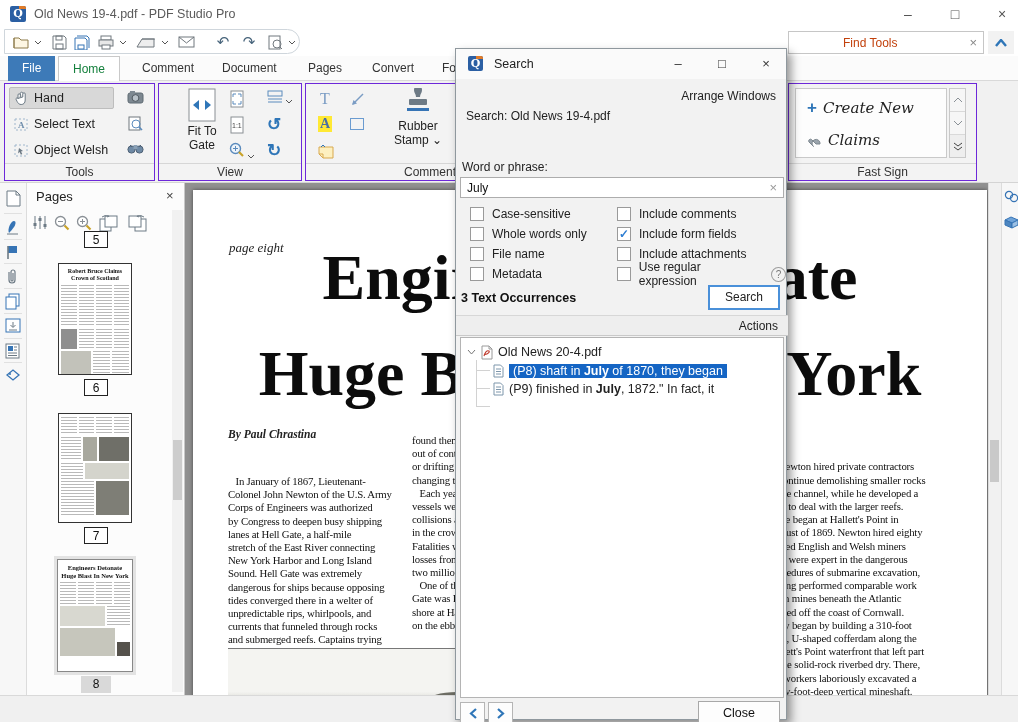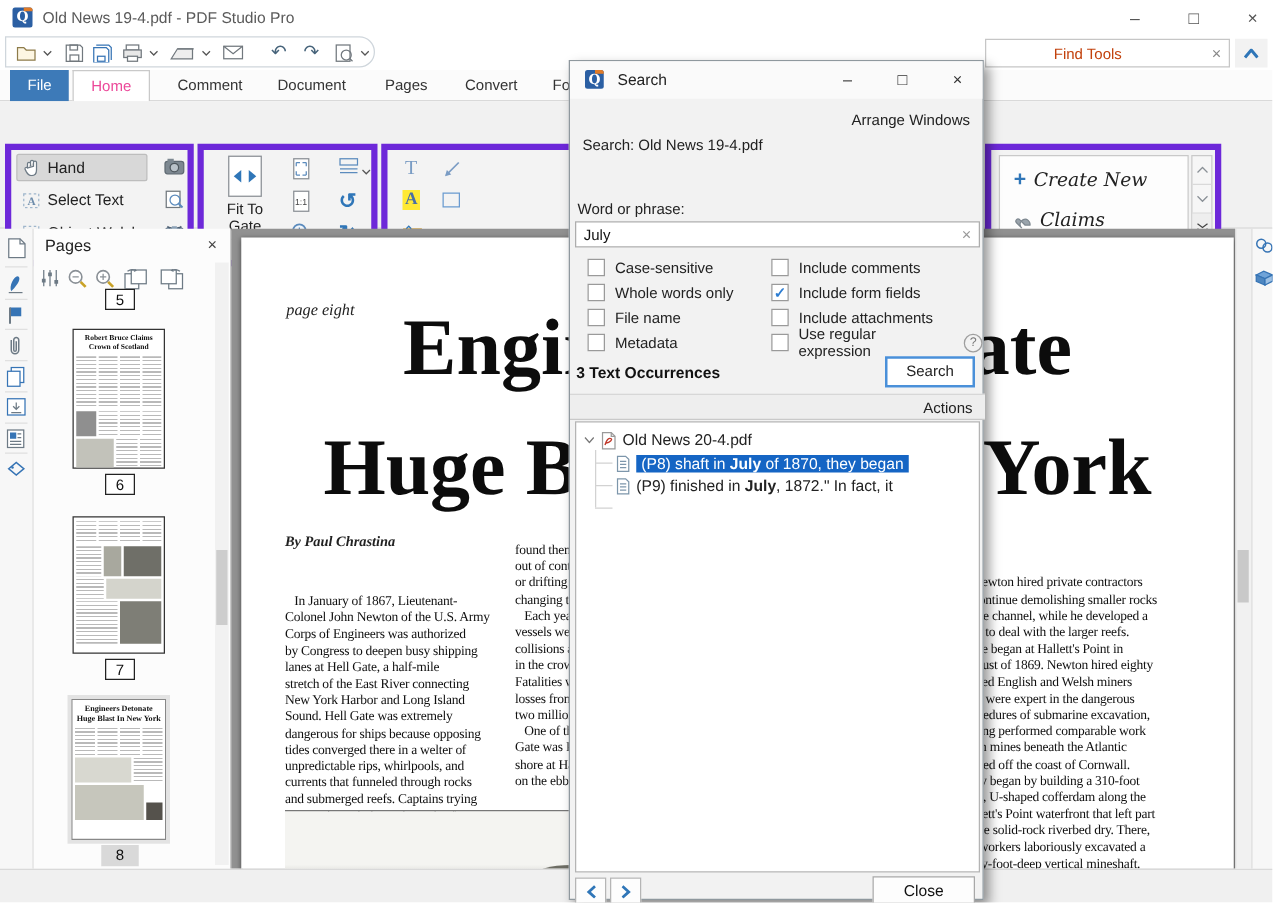--- a/index.html
+++ b/index.html
@@ -25,25 +25,25 @@
   .glyph-blue { color:#46637a; font-size:15px; line-height:18px; }
   #find-tools { left:788px; top:3px; width:196px; height:23px; background:#fff; border:1px solid #c6c6c6; display:flex; align-items:center; padding:0 6px; }
   #find-tools .ph { color:#c2410c; flex:1;margin-left:48px; }
   #find-tools .x { color:#888; font-size:13px; }
   #ribbon-collapse { left:988px; top:3px; width:26px; height:23px; background:#f2f2f2; display:flex; align-items:center; justify-content:center; }
 
   
   #tabrow { left:0; top:56px; width:1018px; height:25px; background:#fbfbfb; border-bottom:1px solid #d9d9d9; }
   .tab { top:0; height:25px; line-height:25px; padding:0 14px; color:#333; }
   .tab.file { background:#3d7ab8; color:#fff; left:8px; }
-  .tab.active { background:#fff; border:1px solid #c9c9c9; border-bottom:none; color:#ec4899; }
+  .tab.active { background:#fff; border:1px solid #c9c9c9; border-bottom:none; color:#15803d; }
 
   
   #ribbon { left:0; top:81px; width:1018px; height:102px; background:#f1f1f1; border-bottom:1px solid #d4d4d4; }
-  .group { position:absolute; top:2px; height:98px; border:5px solid #6d28d9; background:#f3f3f3;margin-top:32px; }
+  .group { position:absolute; top:2px; height:98px; border:1px solid #6d28d9; background:#f3f3f3; }
   .group-label { position:absolute; left:0; right:0; bottom:0; height:17px; border-top:1px solid #d6d6d6; text-align:center; line-height:17px; color:#333; font-size:12px; }
   .rbtn { position:absolute; display:flex; align-items:center; gap:6px; height:22px; padding:0 5px; color:#222; font-size:12.5px; }
   .rbtn.sel { background:#d8d8d8; border:1px solid #bdbdbd; border-radius:2px; }
   .bigbtn { position:absolute; display:flex; flex-direction:column; align-items:center; color:#222; font-size:12px; line-height:14px; text-align:center; }
   .script { font-family:"DejaVu Serif", serif; font-style:italic; font-size:15px; color:#222; }
   .scrollcol { position:absolute; width:17px; border:1px solid #c9c9c9; background:#f6f6f6; display:flex; flex-direction:column; }
   .scrollcol > div { flex:1; display:flex; align-items:center; justify-content:center; border-bottom:1px solid #d9d9d9; }
   .scrollcol > div:last-child { border-bottom:none; background:#eee; }
 
   
@@ -263,21 +263,21 @@
           <circle cx="4.5" cy="7.5" r="3.6" fill="#6f8aa5" stroke="#4e6175"></circle>
           <circle cx="12.5" cy="7.5" r="3.6" fill="#6f8aa5" stroke="#4e6175"></circle>
           <rect x="6.5" y="3" width="4" height="4" fill="#8aa0b5"></rect>
           <path d="M3 3 l2 2 M14 3 l-2 2" stroke="#4e6175"></path>
         </svg>
     </div>
     <div class="group-label">Tools</div>
   </div>
 
   <div class="group" style="left:158px;width:144px;">
-    <div class="bigbtn" style="left:6px;top:4px;width:54px;">
+    <div class="bigbtn" style="left:16px;top:4px;width:54px;">
       <svg width="30" height="34" style="margin-bottom:2px;">
           <rect x="2" y="1" width="26" height="32" fill="#fff" stroke="#8a8f94"></rect>
           <path d="M6 17 l6-5 v10 z" fill="#2f76b8"></path>
           <path d="M24 17 l-6-5 v10 z" fill="#2f76b8"></path>
         </svg>
       <span>Fit To</span>
       <span>Gate</span>
     </div>
     <div class="abs" style="left:70px;top:6px;">
       <svg width="16" height="18">
@@ -330,20 +330,29 @@
         </svg>
     </div>
     <div class="abs" style="left:12px;top:32px;background:#ffe934;padding:0 2px;font-family:'Liberation Serif',serif;font-size:14px;font-weight:bold;color:#4a6fa5;">A</div>
     <div class="abs" style="left:44px;top:34px;width:14px;height:12px;border:1.4px solid #6a9bd0;"></div>
     <div class="abs" style="left:12px;top:60px;">
       <svg width="16" height="15">
           <path d="M1 3 h14 v11 h-10 l-4-4 z" fill="#fdf0c0" stroke="#d8a94e"></path>
           <path d="M1 10 l4 0 0 4" fill="none" stroke="#d8a94e"></path>
           <path d="M3 3 l2-2 2 2" fill="none" stroke="#2f76b8"></path>
         </svg>
+    </div>
+    <div class="bigbtn" style="left:78px;top:4px;width:68px;">
+      <svg width="26" height="28" style="margin-bottom:3px;">
+          <path d="M9 2 a4 4 0 0 1 8 0 c0 3-2 4-2 7 h-4 c0-3-2-4-2-7 z" fill="#6d7a85"></path>
+          <rect x="4" y="11" width="18" height="6" rx="1" fill="#6d7a85"></rect>
+          <rect x="2" y="20" width="22" height="3" fill="#3674b5"></rect>
+        </svg>
+      <span>Rubber</span>
+      <span><span>Stamp</span> ⌄</span>
     </div>
     <div class="group-label">Comments</div>
   </div>
 
   <div class="group" style="left:788px;width:189px;">
     <div class="abs" style="left:6px;top:4px;width:152px;height:70px;border:1px solid #c9c9c9;background:#fdfdfd;">
       <div class="rbtn" style="left:6px;top:8px;">
         <span style="color:#2f76b8;font-size:17px;font-weight:bold;">+</span>
         <span class="script">Create New</span>
       </div>
@@ -365,20 +374,21 @@
             <polyline points="1,1 5,5 9,1" fill="none" stroke="#8a9096"></polyline>
           </svg>
         </div>
       <div>
           <svg width="10" height="9">
             <polyline points="1,1 5,4 9,1" fill="none" stroke="#444"></polyline>
             <polyline points="1,5 5,8 9,5" fill="none" stroke="#444"></polyline>
           </svg>
         </div>
     </div>
+    <div class="group-label">Fast Sign</div>
   </div>
 </div>
 
 <div class="abs" id="left-strip">
   <div class="strip-ic" style="top:7px;">
       <svg width="16" height="17">
         <path d="M2 1 h9 l4 4 v11 h-13 z" fill="#fff" stroke="#6d7a85"></path>
         <path d="M11 1 v4 h4" fill="none" stroke="#6d7a85"></path>
       </svg>
     </div>

